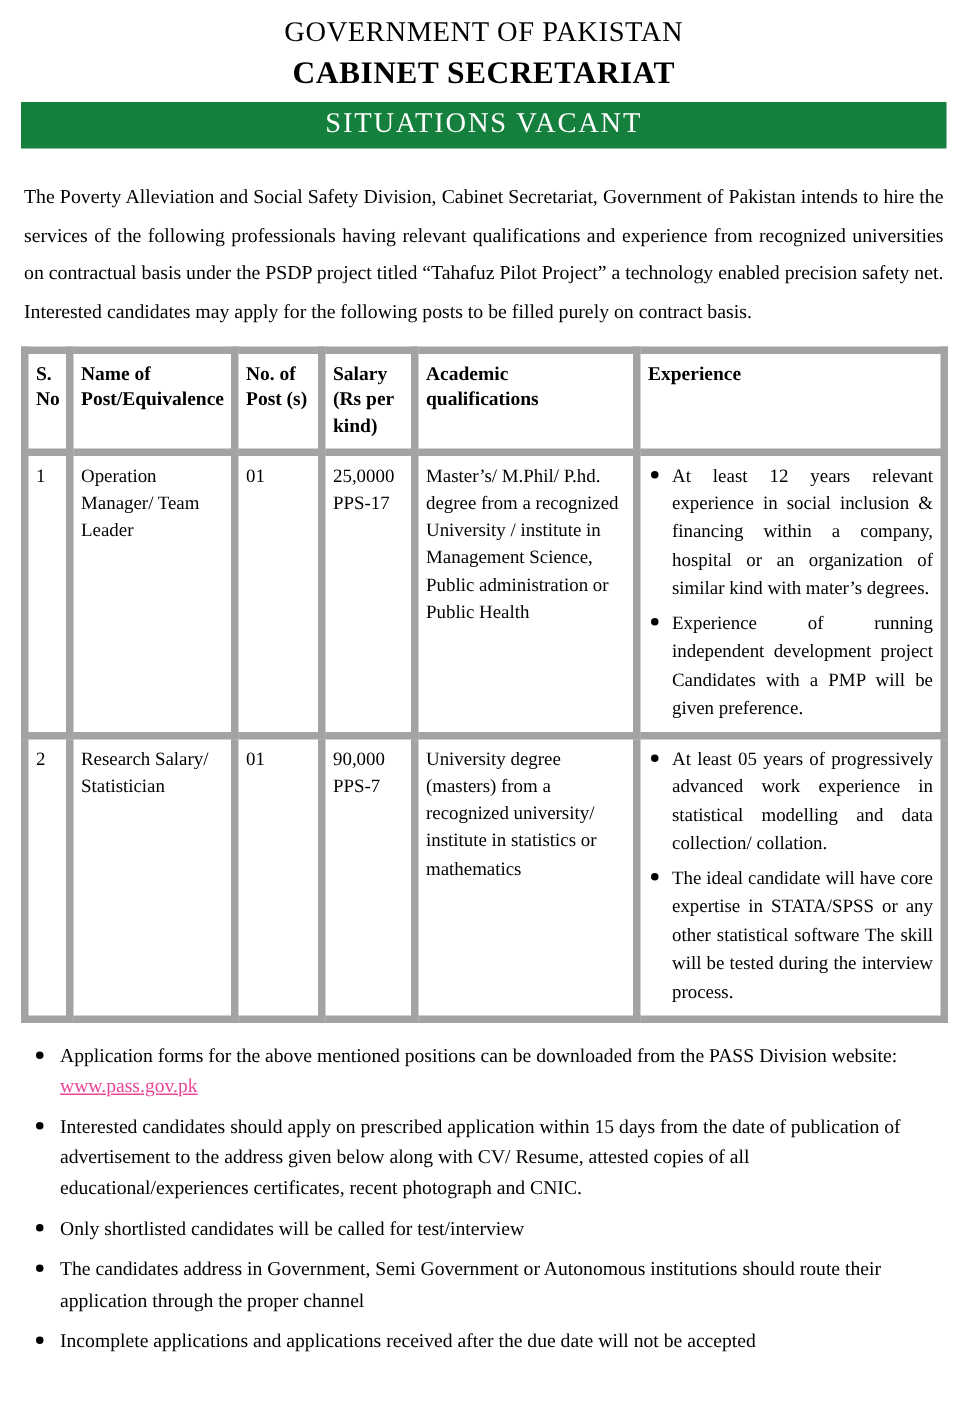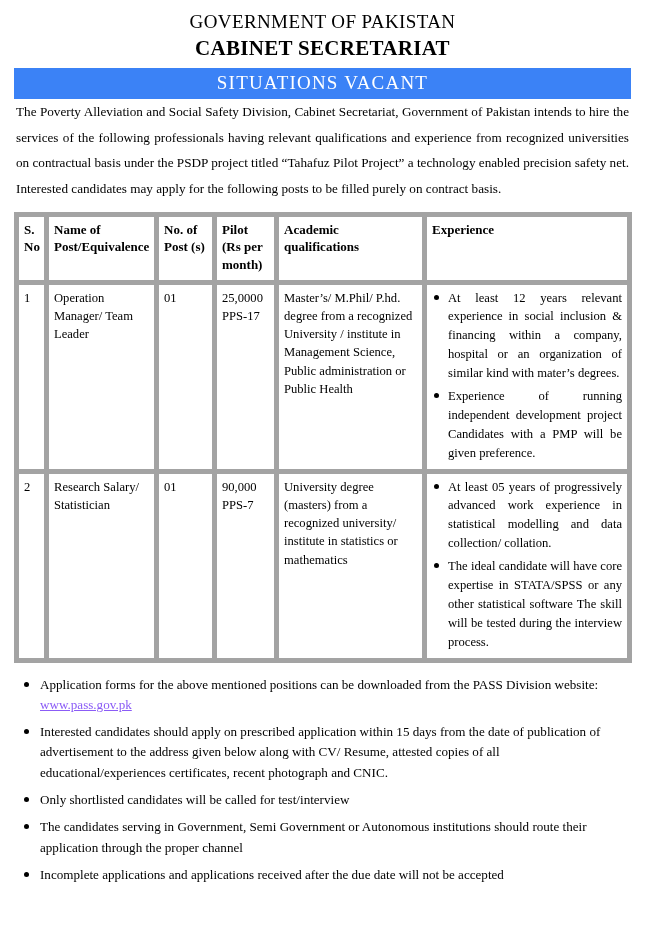--- a/index.html
+++ b/index.html
@@ -35,34 +35,34 @@
     font-weight: bold;
     letter-spacing: 0.3px;
     margin-top: 1px;
   }
   .hdr .l3 {
     font-size: 17.5px;
     letter-spacing: 0.2px;
     margin-top: 2px;
   }
   .banner {
-    background: #3b82f6;
+    background: #15803d;
     color: #ffffff;
     text-align: center;
     font-size: 19px;
     letter-spacing: 1.2px;
     padding: 4px 0 5px 0;
     margin-top: 7px;
     font-weight: normal;
   }
   .intro {
     font-size: 13.2px;
     line-height: 1.95;
     text-align: justify;
-    margin-top: 0;
+    margin-top: 19px;
     padding: 0 2px;
   }
   table.jobs {
     width: 100%;
     border-collapse: collapse;
     margin-top: 10px;
     table-layout: fixed;
   }
   table.jobs th, table.jobs td {
     border: 5px solid #a3a3a3;
@@ -131,21 +131,21 @@
     position: absolute;
     left: 10px;
     top: 7px;
     width: 5px;
     height: 5px;
     background: #000;
     border-radius: 50%;
   }
   .link {
     text-decoration: underline;
-    color: #8b5cf6;
+    color: #ec4899;
   }
 </style>
 </head>
 <body>
 
 <div class="page">
 
   <div class="hdr">
     <div class="l1">GOVERNMENT OF PAKISTAN</div>
     <div class="l2">CABINET SECRETARIAT</div>
@@ -162,21 +162,21 @@
         <col class="c3">
         <col class="c4">
         <col class="c5">
         <col class="c6">
     </colgroup>
     <thead>
       <tr>
         <th>S. No</th>
         <th>Name of Post/Equivalence</th>
         <th>No. of Post (s)</th>
-        <th>Pilot (Rs per month)</th>
+        <th>Salary (Rs per kind)</th>
         <th>Academic qualifications</th>
         <th>Experience</th>
       </tr>
     </thead>
     <tbody>
       <tr style="height:186px;">
         <td>1</td>
         <td>Operation Manager/ Team Leader</td>
         <td>01</td>
         <td>25,0000 PPS-17</td>
@@ -204,19 +204,19 @@
     </tbody>
   </table>
 
   <div class="notes">
     <ul class="notes-list">
       <li>
         <span>Application forms for the above mentioned positions can be downloaded from the PASS Division website: </span><a class="link" href="#">www.pass.gov.pk</a>
       </li>
       <li>Interested candidates should apply on prescribed application within 15 days from the date of publication of advertisement to the address given below along with CV/ Resume, attested copies of all educational/experiences certificates, recent photograph and CNIC.</li>
       <li>Only shortlisted candidates will be called for test/interview</li>
-      <li>The candidates serving in Government, Semi Government or Autonomous institutions should route their application through the proper channel</li>
+      <li>The candidates address in Government, Semi Government or Autonomous institutions should route their application through the proper channel</li>
       <li>Incomplete applications and applications received after the due date will not be accepted</li>
 
     </ul>
   </div>
 
 </div>
 
 </body></html>

